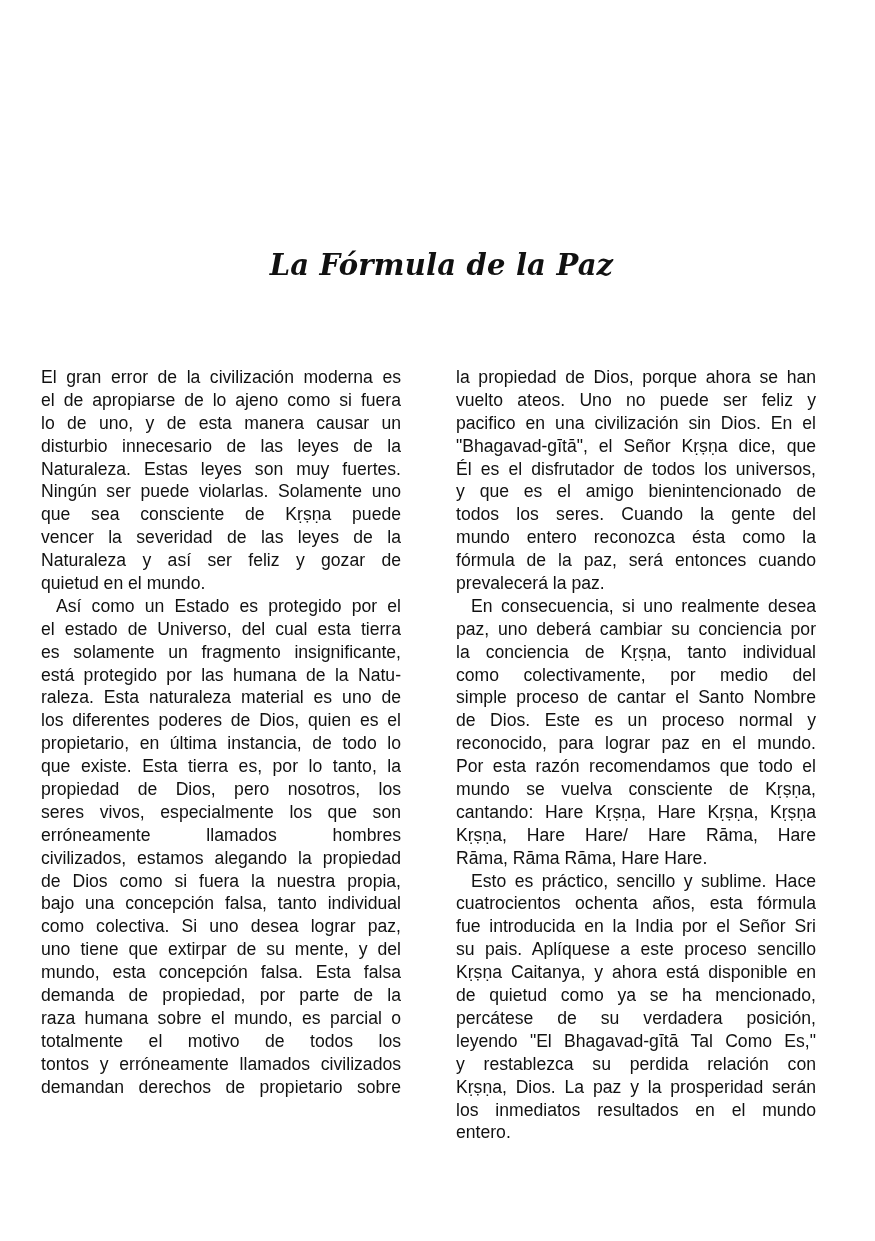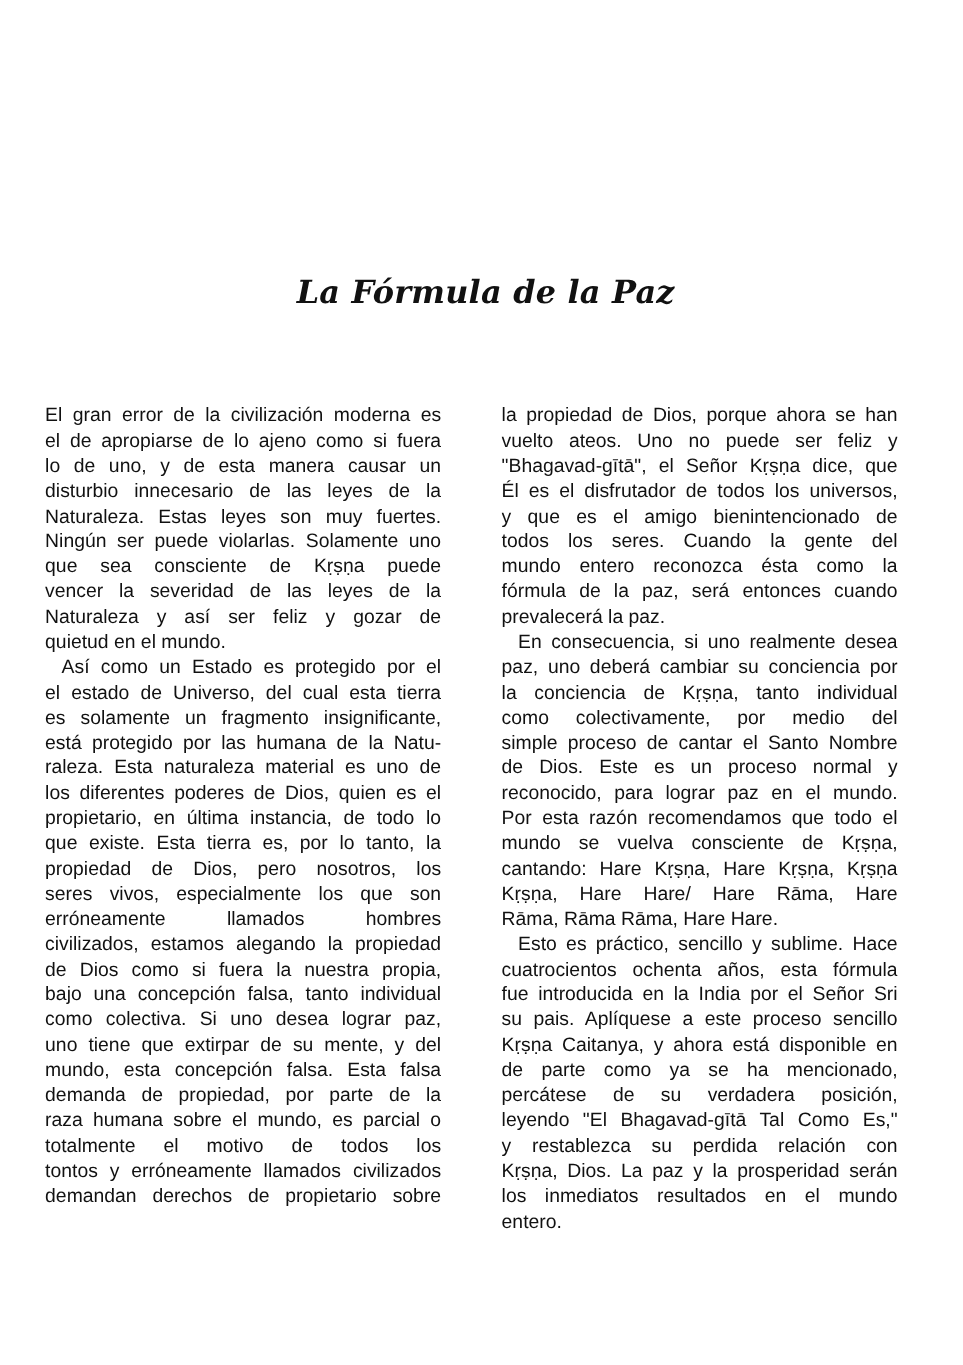--- a/index.html
+++ b/index.html
@@ -64,20 +64,21 @@
     <div class="line" style="white-space: normal; overflow: hidden;">mundo, esta concepción falsa. Esta falsa</div>
     <div class="line" style="white-space: normal; overflow: hidden;">demanda de propiedad, por parte de la</div>
     <div class="line" style="white-space: normal; overflow: hidden;">raza humana sobre el mundo, es parcial o</div>
     <div class="line" style="white-space: normal; overflow: hidden;">totalmente el motivo de todos los</div>
     <div class="line" style="white-space: normal; overflow: hidden;">tontos y erróneamente llamados civilizados</div>
     <div class="line" style="white-space: normal; overflow: hidden;">demandan derechos de propietario sobre</div>
   </div>
 <div class="col right">
     <div class="line" style="white-space: normal; overflow: hidden;">la propiedad de Dios, porque ahora se han</div>
     <div class="line" style="white-space: normal; overflow: hidden;">vuelto ateos. Uno no puede ser feliz y</div>
+    <div class="line" style="white-space: normal; overflow: hidden;">pacifico en una civilización sin Dios. En el</div>
     <div class="line" style="white-space: normal; overflow: hidden;">"Bhagavad-gītā", el Señor Kṛṣṇa dice, que</div>
     <div class="line" style="white-space: normal; overflow: hidden;">Él es el disfrutador de todos los universos,</div>
     <div class="line" style="white-space: normal; overflow: hidden;">y que es el amigo bienintencionado de</div>
     <div class="line" style="white-space: normal; overflow: hidden;">todos los seres. Cuando la gente del</div>
     <div class="line" style="white-space: normal; overflow: hidden;">mundo entero reconozca ésta como la</div>
     <div class="line" style="white-space: normal; overflow: hidden;">fórmula de la paz, será entonces cuando</div>
     <div class="line last">prevalecerá la paz.</div>
     <div class="line indent" style="white-space: normal; overflow: hidden;">En consecuencia, si uno realmente desea</div>
     <div class="line" style="white-space: normal; overflow: hidden;">paz, uno deberá cambiar su conciencia por</div>
     <div class="line" style="white-space: normal; overflow: hidden;">la conciencia de Kṛṣṇa, tanto individual</div>
@@ -88,20 +89,20 @@
     <div class="line" style="white-space: normal; overflow: hidden;">Por esta razón recomendamos que todo el</div>
     <div class="line" style="white-space: normal; overflow: hidden;">mundo se vuelva consciente de Kṛṣṇa,</div>
     <div class="line" style="white-space: normal; overflow: hidden;">cantando: Hare Kṛṣṇa, Hare Kṛṣṇa, Kṛṣṇa</div>
     <div class="line" style="white-space: normal; overflow: hidden;">Kṛṣṇa, Hare Hare/ Hare Rāma, Hare</div>
     <div class="line last">Rāma, Rāma Rāma, Hare Hare.</div>
     <div class="line indent" style="white-space: normal; overflow: hidden;">Esto es práctico, sencillo y sublime. Hace</div>
     <div class="line" style="white-space: normal; overflow: hidden;">cuatrocientos ochenta años, esta fórmula</div>
     <div class="line" style="white-space: normal; overflow: hidden;">fue introducida en la India por el Señor Sri</div>
     <div class="line" style="white-space: normal; overflow: hidden;">su pais. Aplíquese a este proceso sencillo</div>
     <div class="line" style="white-space: normal; overflow: hidden;">Kṛṣṇa Caitanya, y ahora está disponible en</div>
-    <div class="line" style="white-space: normal; overflow: hidden;">de parte como ya se ha mencionado,</div>
+    <div class="line" style="white-space: normal; overflow: hidden;">de quietud como ya se ha mencionado,</div>
     <div class="line" style="white-space: normal; overflow: hidden;">percátese de su verdadera posición,</div>
     <div class="line" style="white-space: normal; overflow: hidden;">leyendo "El Bhagavad-gītā Tal Como Es,"</div>
     <div class="line" style="white-space: normal; overflow: hidden;">y restablezca su perdida relación con</div>
     <div class="line" style="white-space: normal; overflow: hidden;">Kṛṣṇa, Dios. La paz y la prosperidad serán</div>
     <div class="line" style="white-space: normal; overflow: hidden;">los inmediatos resultados en el mundo</div>
     <div class="line last">entero.</div>
   </div>
 
 </body></html>

